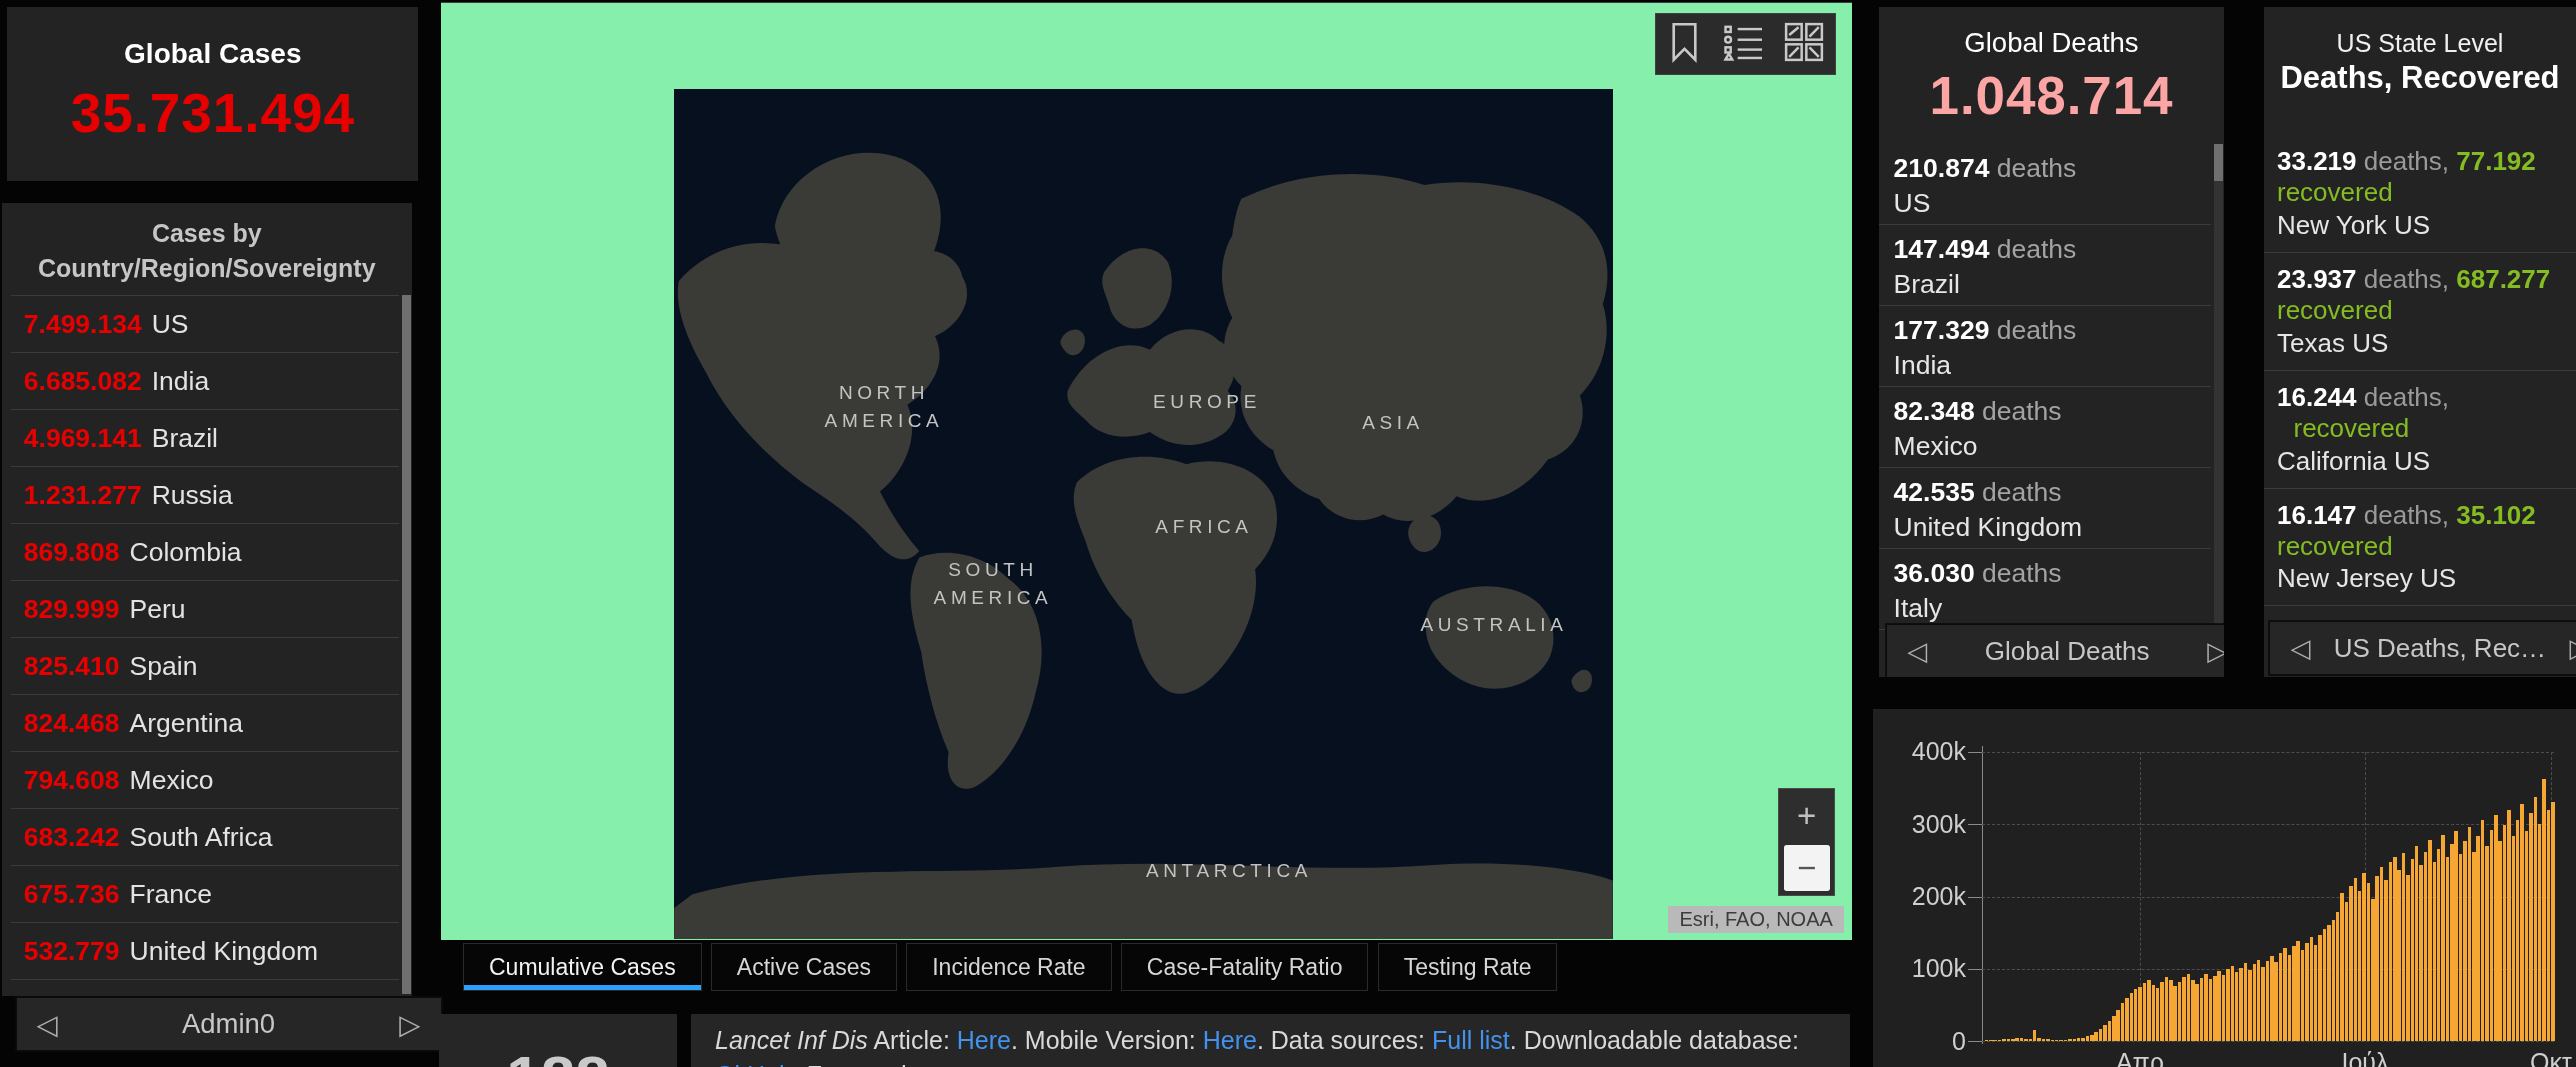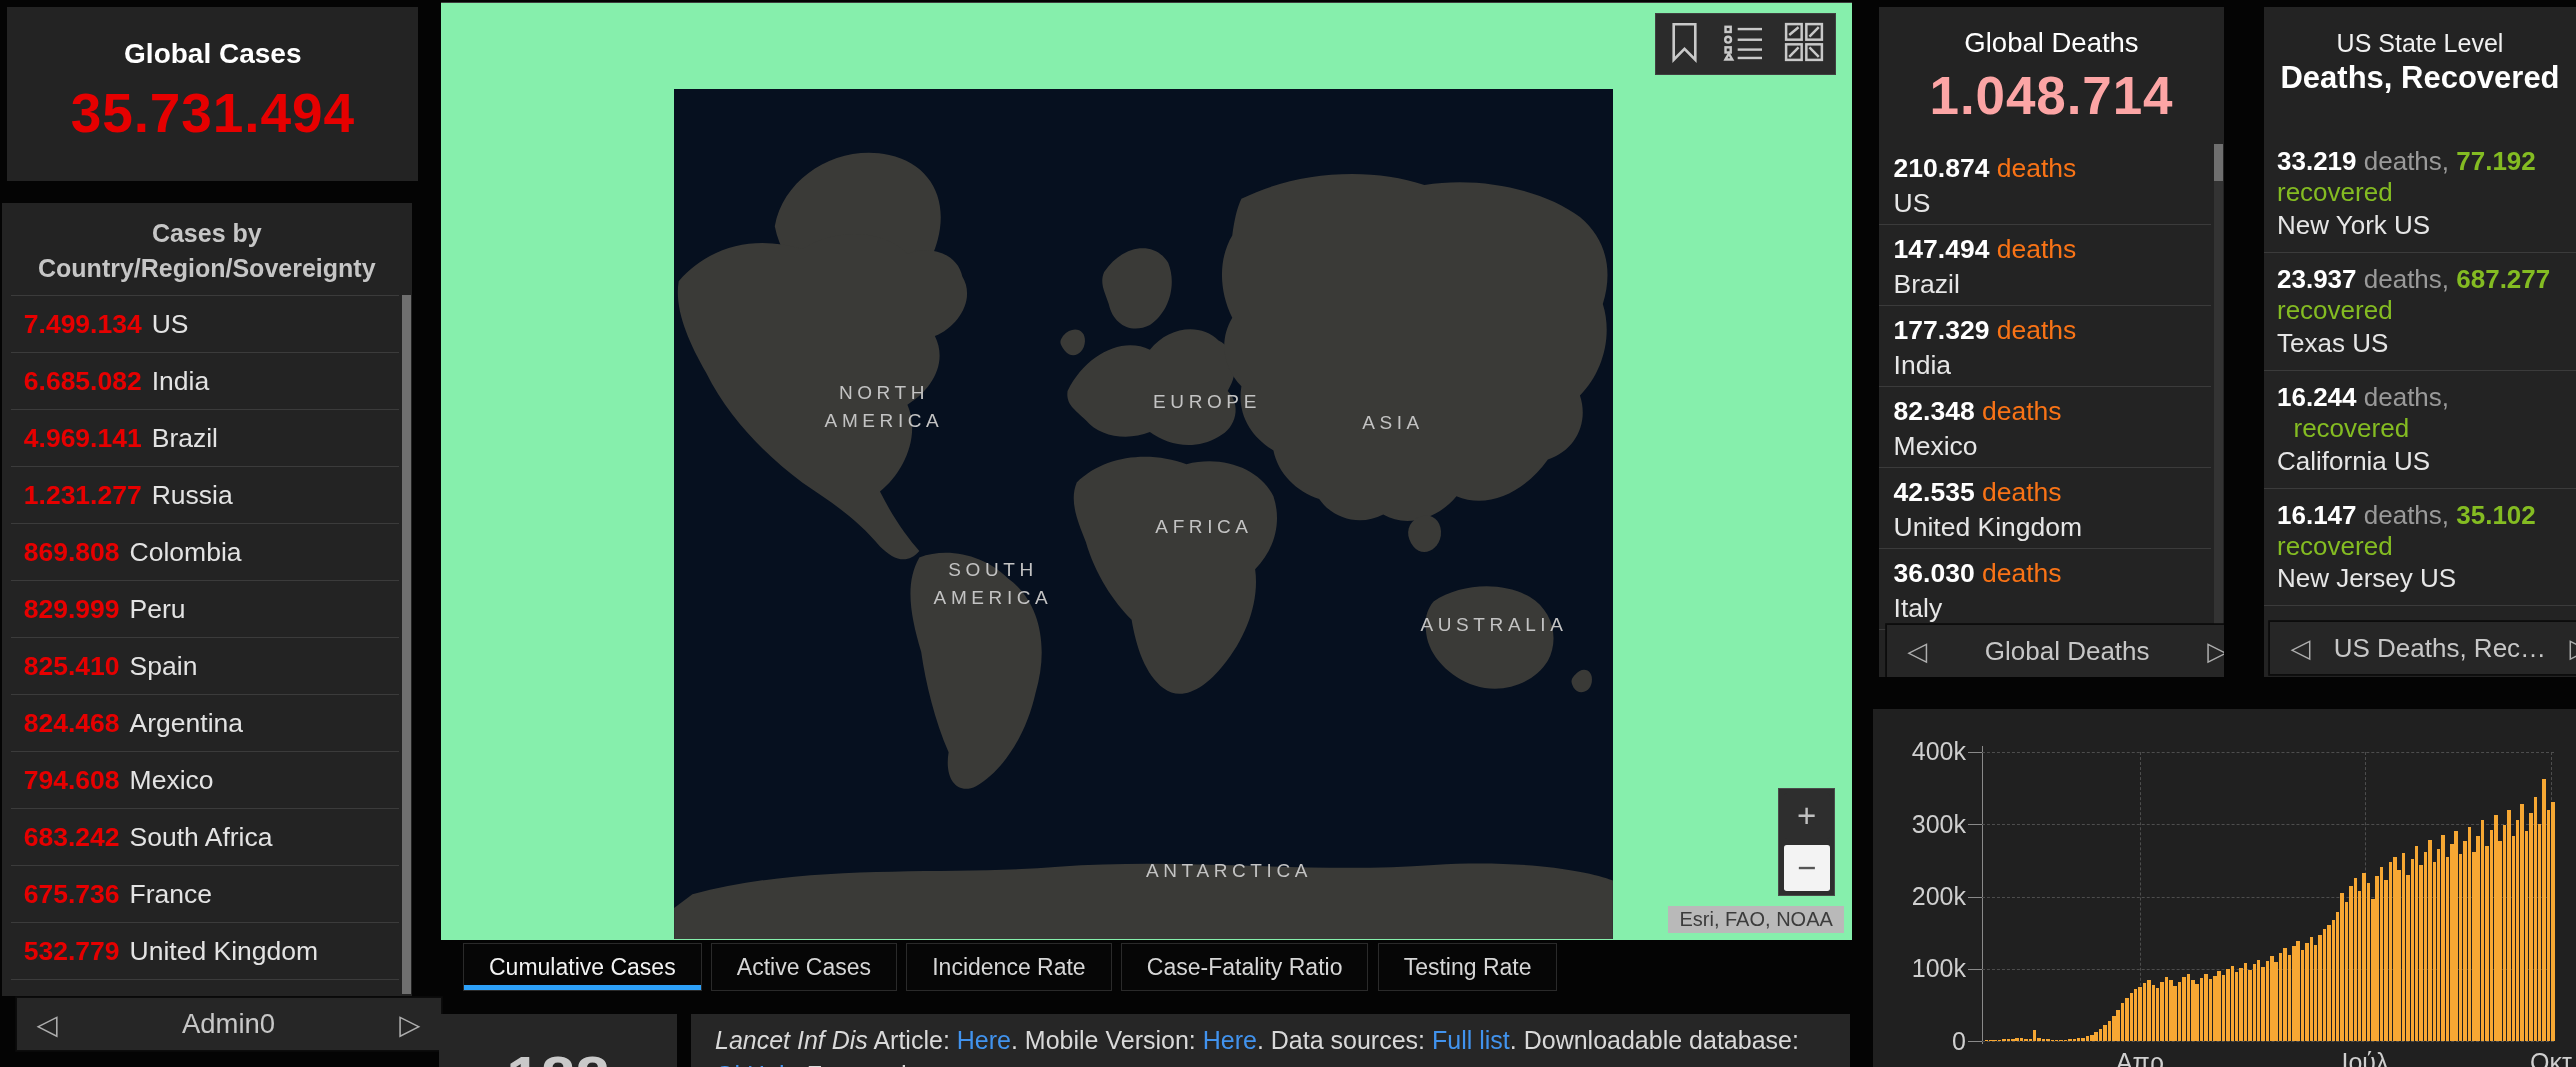--- a/index.html
+++ b/index.html
@@ -63,21 +63,21 @@
   .info-italic{font-style:italic;}
   .info-link{color:#4193ee;text-decoration:none;cursor:pointer;}
 
   
   .deaths-card{left:1879px;top:7.3px;width:345px;height:670px;overflow:hidden;text-align:center;}
   .gd-title{margin-top:20px;font-size:27.5px;color:#fff;font-weight:500;}
   .gd-value{margin-top:5.5px;font-size:53px;font-weight:bold;color:#fca5a5;letter-spacing:0.9px;}
   .gd-rows{position:absolute;left:0;right:13px;top:137px;bottom:0;text-align:left;overflow:hidden;}
   .death-row{height:81px;padding:9.2px 0 0 14.6px;border-bottom:0.9px solid #3b3b3b;box-sizing:border-box;}
   .dr-num{color:#fff;font-weight:bold;font-size:26.5px;}
-  .dr-unit{color:#f97316;font-size:26.5px;}
+  .dr-unit{color:#a3a3a3;font-size:26.5px;}
   .dr-name{color:#e6e6e6;font-size:26.5px;margin-top:3.7px;line-height:31px;}
   .deaths-card .vscroll{top:137px;height:482px;bottom:auto;background:#333;}
   .deaths-card .vthumb{height:37px;}
   .gd-pager{left:8.2px;top:618px;width:320px;height:52px;font-size:26px;}
   .gd-pager .pager-arrow{font-size:26px;}
 
   
   .us-card{left:2264px;top:7.3px;width:312px;height:670px;overflow:hidden;}
   .us-title1{margin-top:22px;text-align:center;font-size:25px;color:#f0f0f0;}
   .us-title2{margin-top:1.8px;text-align:center;font-size:31px;font-weight:bold;color:#fff;}

